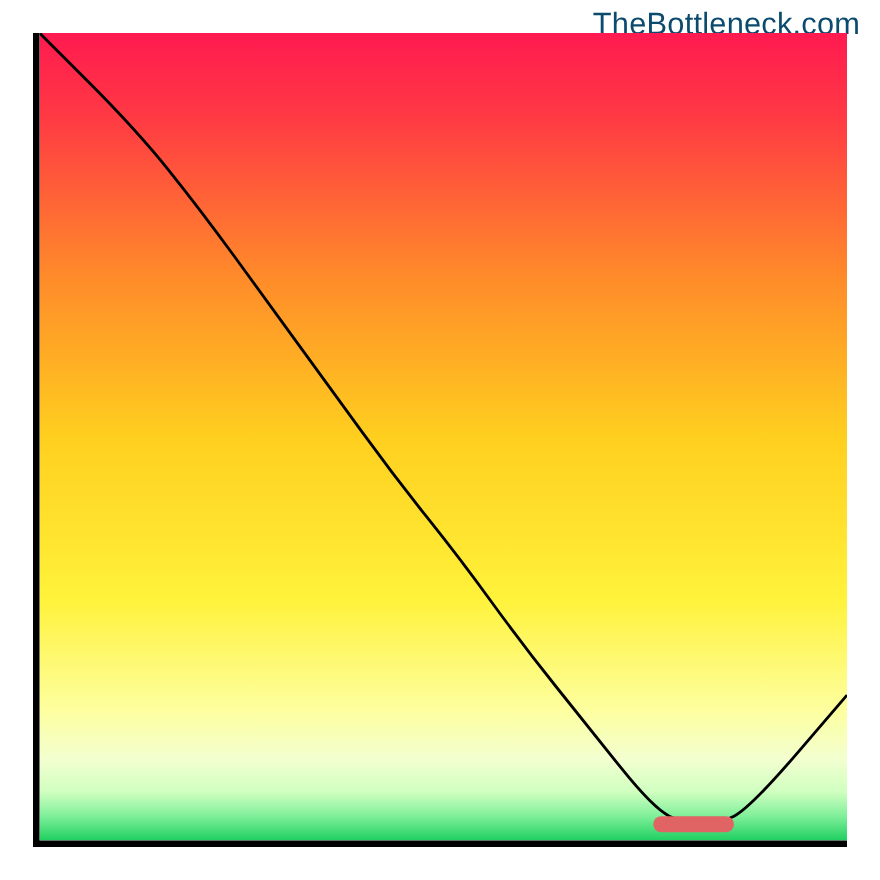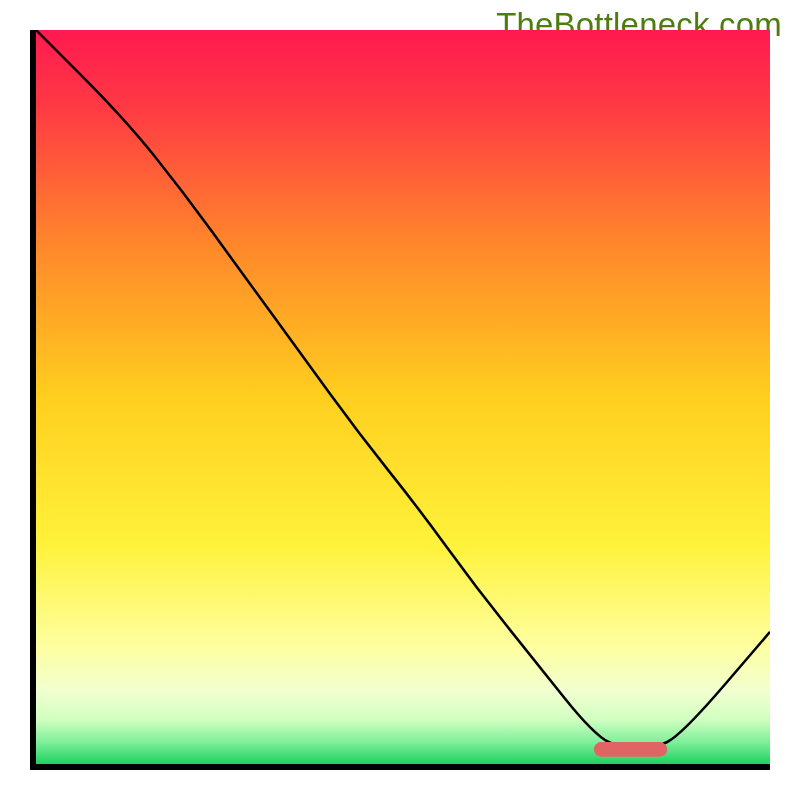--- a/index.html
+++ b/index.html
@@ -14,23 +14,23 @@
   .frame {
     position: relative;
     width: 800px;
     height: 800px;
     box-sizing: border-box;
   }
   .watermark {
     position: absolute;
     top: 6px;
     right: 18px;
-    font-size: 33px;
+    font-size: 28px;
     font-weight: 400;
-    color: #4d7c0f;
+    color: #0c4a6e;
     letter-spacing: 0.2px;
   }
   .plot-wrap {
     position: absolute;
     left: 30px;
     top: 30px;
     width: 740px;
     height: 740px;
   }
   .axis-left, .axis-bottom {

